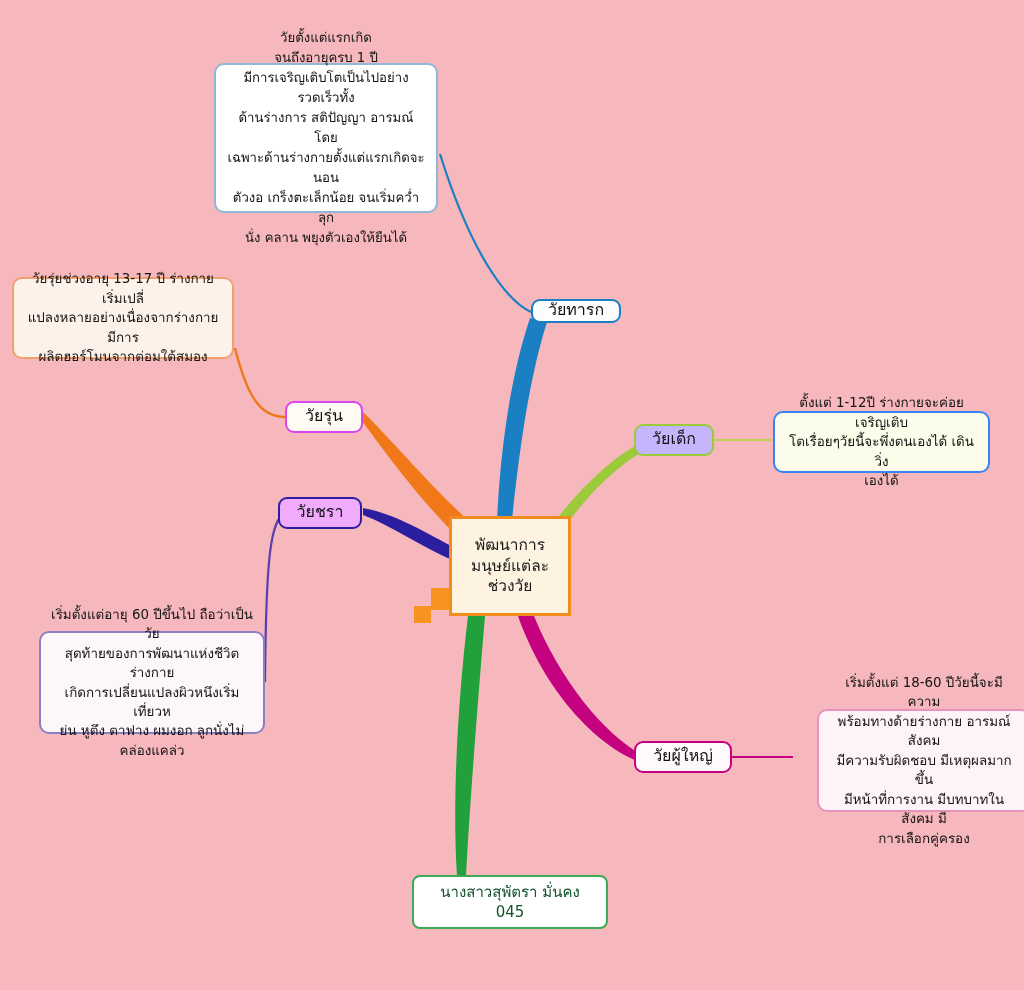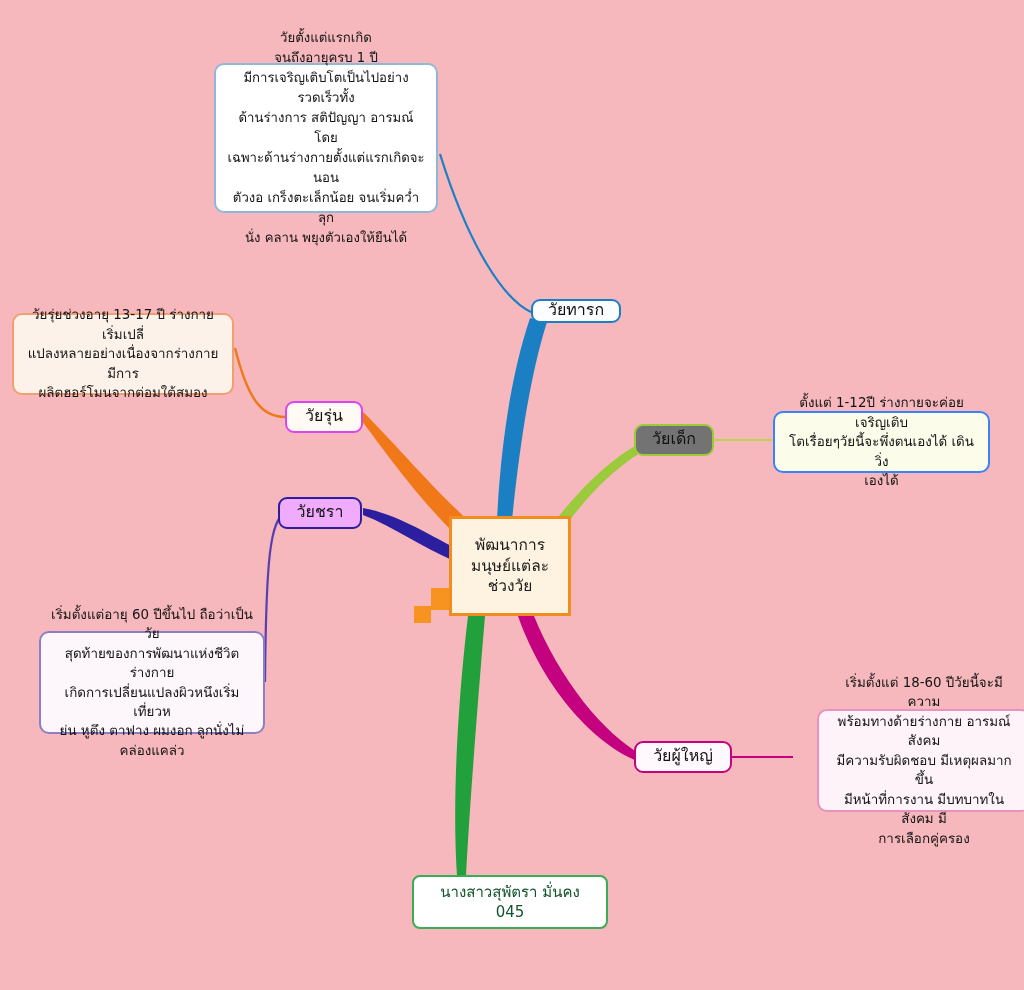--- a/index.html
+++ b/index.html
@@ -72,21 +72,21 @@
     white-space: nowrap;
   }
   .pill .label {
     font-size: 16px;
     color: #111;
     line-height: 1;
     padding-bottom: 2px;
   }
 
   .pill-infant  { left: 531px; top: 299px; width: 90px;  height: 24px; border: 2px solid #1b7fc4; background: #fbfdff; }
-  .pill-child   { left: 634px; top: 424px; width: 80px;  height: 32px; border: 2px solid #9bca3b; background: #737373; }
+  .pill-child   { left: 634px; top: 424px; width: 80px;  height: 32px; border: 2px solid #9bca3b; background: #c4b5fd; }
   .pill-adult   { left: 634px; top: 741px; width: 98px;  height: 32px; border: 2px solid #c4017f; background: #fff8fc; }
   .pill-teen    { left: 285px; top: 401px; width: 78px;  height: 32px; border: 2px solid #d946ef; background: #fffaf4; }
   .pill-elder   { left: 278px; top: 497px; width: 84px;  height: 32px; border: 2px solid #2b1fa0; background: #f0abfc; }
 
   
   .detail {
     position: absolute;
     box-sizing: border-box;
     border-radius: 10px;
     text-align: center;
@@ -106,21 +106,21 @@
     border: 2px solid #8fb8d6;
     background: #ffffff;
     display: flex; align-items: center; justify-content: center;
   }
   .detail-infant .label { font-size: 13.2px; line-height: 1.52; }
 
   .detail-teen {
     left: 12px; top: 277px; width: 222px; height: 82px;
     border: 2px solid #f0a070;
     background: #fdf2ea;
-    display: flex; align-items: center; justify-content: center; margin-top: 36px;
+    display: flex; align-items: center; justify-content: center;
   }
   .detail-child {
     left: 773px; top: 411px; width: 217px; height: 62px;
     border: 2px solid #3b82f6;
     background: #fbfce9;
     display: flex; align-items: center; justify-content: center;
   }
   .detail-adult {
     left: 793px; top: 709px; width: 214px; height: 103px;
     border: 2px solid #e694bd;

